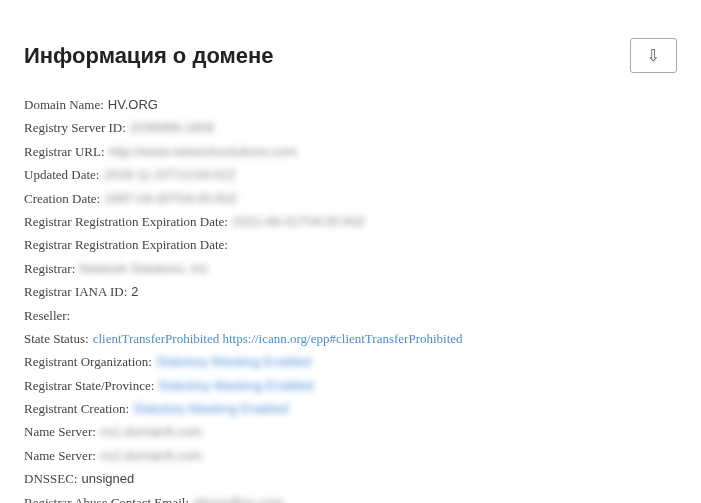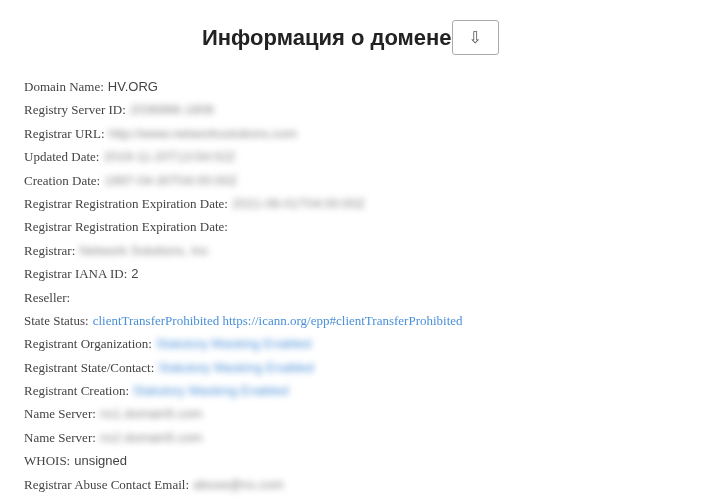--- a/index.html
+++ b/index.html
@@ -13,22 +13,23 @@
       background: #fff;
       color: #333;
       width: 701px;
       min-height: 503px;
       padding: 20px 24px;
     }
 
     .header {
       display: flex;
       align-items: center;
-      justify-content: center;
+      justify-content: space-between;
       margin-bottom: 20px;
+      margin-top: 18px;
     }
 
     .page-title {
       font-size: 22px;
       font-weight: bold;
       color: #222;
     }
 
     .download-btn {
       display: flex;
@@ -144,36 +145,36 @@
     </div>
     <div class="whois-row">
       <span class="whois-label">State Status: </span>
       <span class="whois-value link-clear">clientTransferProhibited https://icann.org/epp#clientTransferProhibited</span>
     </div>
     <div class="whois-row">
       <span class="whois-label">Registrant Organization: </span>
       <span class="whois-value link-style">Statutory Masking Enabled</span>
     </div>
     <div class="whois-row">
-      <span class="whois-label">Registrant State/Contact: </span>
+      <span class="whois-label">Registrar State/Province: </span>
       <span class="whois-value link-style">Statutory Masking Enabled</span>
     </div>
     <div class="whois-row">
       <span class="whois-label">Registrant Creation: </span>
       <span class="whois-value link-style">Statutory Masking Enabled</span>
     </div>
     <div class="whois-row">
       <span class="whois-label">Name Server: </span>
       <span class="whois-value blurred">ns1.domain5.com</span>
     </div>
     <div class="whois-row">
       <span class="whois-label">Name Server: </span>
       <span class="whois-value blurred">ns2.domain5.com</span>
     </div>
     <div class="whois-row">
-      <span class="whois-label">WHOIS: </span>
+      <span class="whois-label">DNSSEC: </span>
       <span class="whois-value normal">unsigned</span>
     </div>
     <div class="whois-row">
       <span class="whois-label">Registrar Abuse Contact Email: </span>
       <span class="whois-value blurred">abuse@ns.com</span>
     </div>
   </div>
 
 </body></html>

